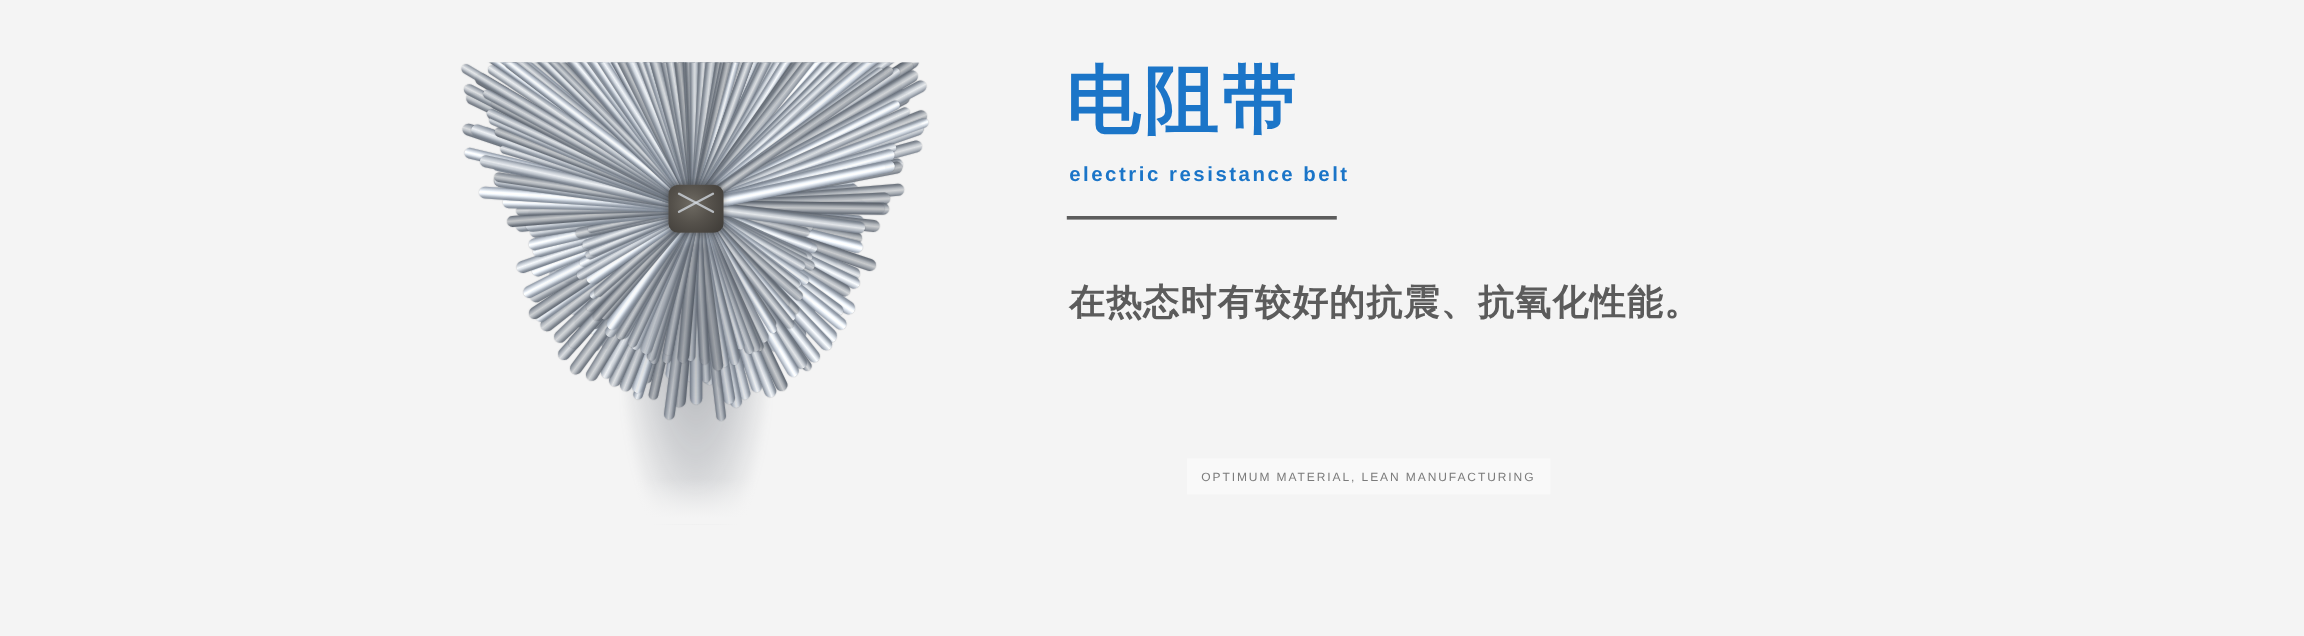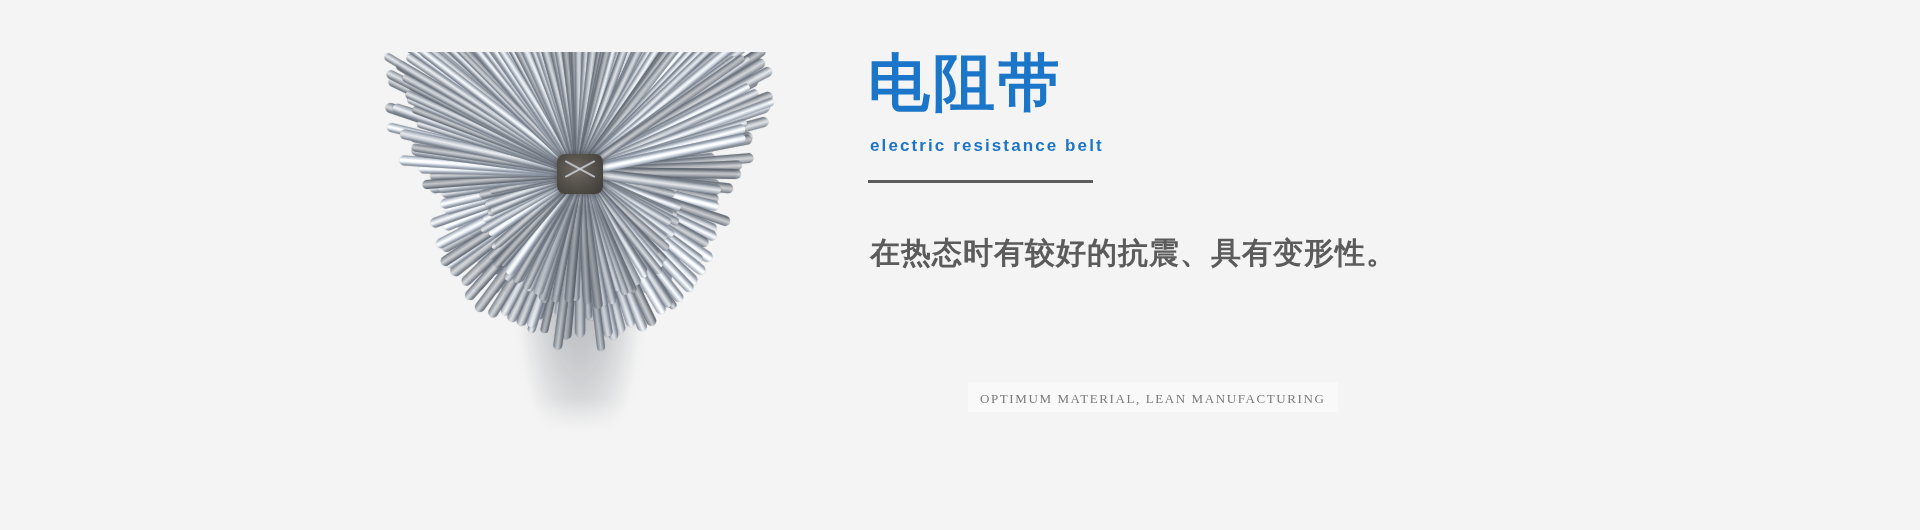--- a/index.html
+++ b/index.html
@@ -76,21 +76,21 @@
     filter:blur(3px);
   }
   .fade-bottom {
     position:absolute;
     left:-20px; right:-20px; bottom:-8px; height:46px;
     background:linear-gradient(180deg, rgba(244,244,244,0) 0%, #f4f4f4 72%);
     z-index:70;
   }
 
   
-  .content { position:absolute; left:868px; top:0; width:900px; height:377px; }
+  .content { position:absolute; left:889px; top:0; width:900px; height:377px; }
 
   .title-cn {
     position:absolute; left:0; top:52px;
     font-size:62px; line-height:1;
     font-weight:bold;
     color:#1b75c8;
     letter-spacing:3px;
     font-family:"DejaVu Sans", sans-serif;
   }
   .title-en {
@@ -127,24 +127,24 @@
   }
   .wm-cn {
     font-size:36px; line-height:46px;
     color:#6f6f6f;
     letter-spacing:3px;
     font-family:"DejaVu Sans", sans-serif;
     white-space:nowrap;
   }
   .wm-en {
     margin-top:2px;
-    font-size:13px; line-height:14px;
+    font-size:10px; line-height:14px;
     color:#7b7b7b;
     letter-spacing:1.6px;
-    font-family:Liberation Serif, serif;
+    font-family:Liberation Sans, sans-serif;
     white-space:nowrap;
     text-align:center;
   }
 </style>
 </head>
 <body>
 
 <div class="banner">
 
   <div class="product-figure">
@@ -1221,21 +1221,21 @@
 
   <div class="content">
 
     <div class="title-cn">电阻带</div>
 
     <div class="title-en">electric resistance belt</div>
 
     <div class="rule"></div>
 
     <div class="desc">
-      <span class="desc-line">在热态时有较好的抗震、具有变形性。</span>
+      <span class="desc-line">在热态时有较好的抗震、抗氧化性能。</span>
     </div>
 
     <div class="watermark">
       <div class="wm-en">OPTIMUM MATERIAL, LEAN MANUFACTURING</div>
     </div>
 
   </div>
 </div>
 
 </body></html>

